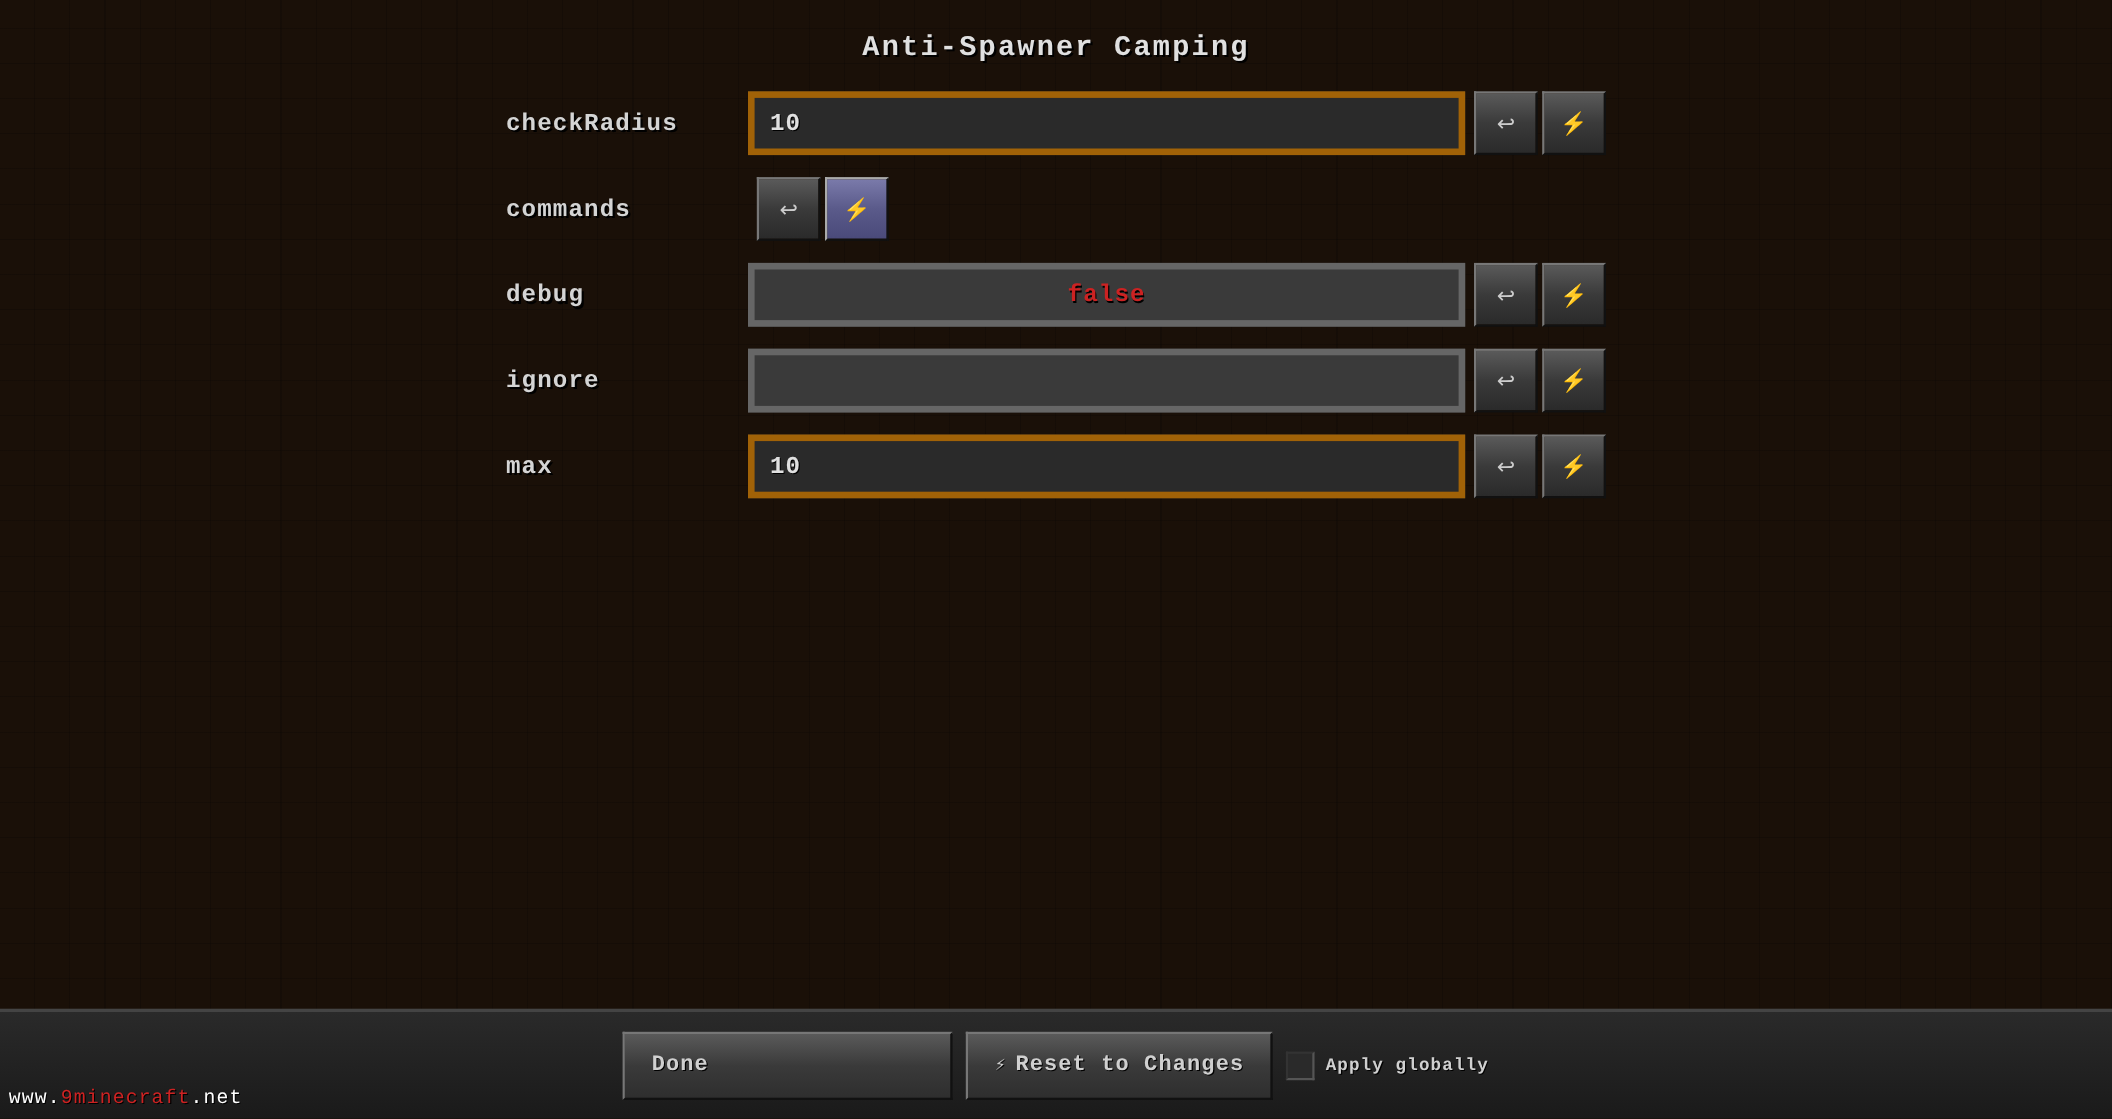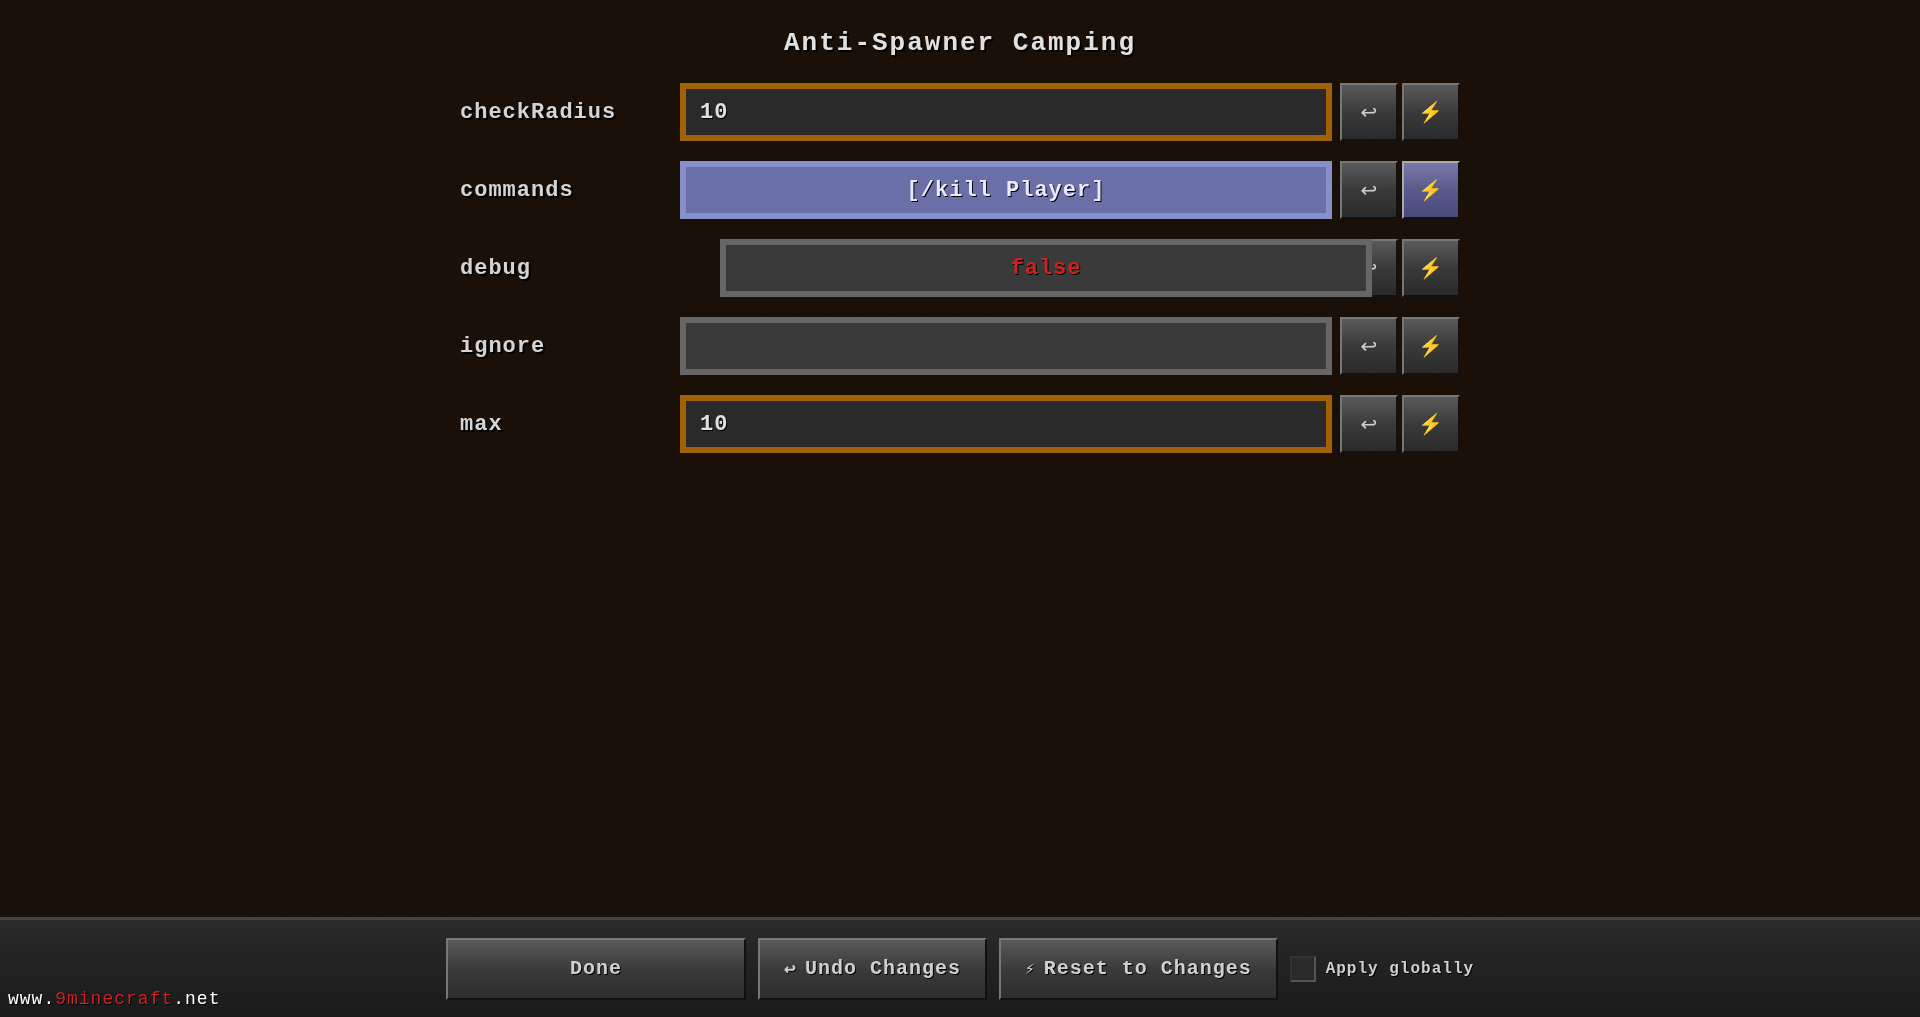--- a/index.html
+++ b/index.html
@@ -99,21 +99,20 @@
       border-color: #8890cc;
       color: #e8e8ff;
       text-align: center;
     }
 
     .config-input.debug-field {
       background-color: #3a3a3a;
       border-color: #666;
       color: #cc2222;
       text-align: center;
-      margin-left: 40px;
     }
 
     .config-input.ignore-field {
       background-color: #3a3a3a;
       border-color: #666;
       color: #ccc;
     }
 
     .config-btn-group {
       display: flex;
@@ -174,21 +173,20 @@
       font-family: 'Courier New', monospace;
       font-size: 20px;
       font-weight: bold;
       letter-spacing: 1px;
       cursor: pointer;
       text-shadow: 1px 1px 0px #000;
       display: flex;
       align-items: center;
       gap: 8px;
       min-width: 200px;
-      justify-content: center;
     }
 
     .done-btn {
       min-width: 300px;
     }
 
     .checkbox-area {
       display: flex;
       align-items: center;
       gap: 10px;
@@ -256,21 +254,20 @@
 <div class="config-row">
       <div class="config-label mc-font">checkRadius</div>
       <div class="config-input-wrapper"><input type="text" class="config-input mc-font" value="10" style=""></div>
       <div class="config-btn-group">
         <button class="icon-btn">↩</button>
         <button class="icon-btn">⚡</button>
       </div>
     </div>
     <div class="config-row">
       <div class="config-label mc-font">commands</div>
-      <div class="config-input-wrapper"><input type="text" class="config-input mc-font commands-field" value="[/kill Player]" style=""></div>
       <div class="config-btn-group">
         <button class="icon-btn">↩</button>
         <button class="icon-btn active-btn">⚡</button>
       </div>
     </div>
     <div class="config-row">
       <div class="config-label mc-font">debug</div>
       <div class="config-input-wrapper"><input type="text" class="config-input mc-font debug-field" value="false" style=""></div>
       <div class="config-btn-group">
         <button class="icon-btn">↩</button>
@@ -291,24 +288,20 @@
       <div class="config-btn-group">
         <button class="icon-btn">↩</button>
         <button class="icon-btn">⚡</button>
       </div>
     </div>
   </div>
 
 <div class="bottom-bar">
   <button class="bottom-btn done-btn mc-font">
     <span>Done</span>
-  </button>
-  <button class="bottom-btn mc-font">
-    <span class="undo-icon"></span>
-    <span>Undo Changes</span>
   </button>
   <button class="bottom-btn mc-font">
     <span class="reset-icon"></span>
     <span>Reset to Changes</span>
   </button>
   <div class="checkbox-area">
     <div class="checkbox-box"></div>
     <span>Apply globally</span>
   </div>
 </div>

